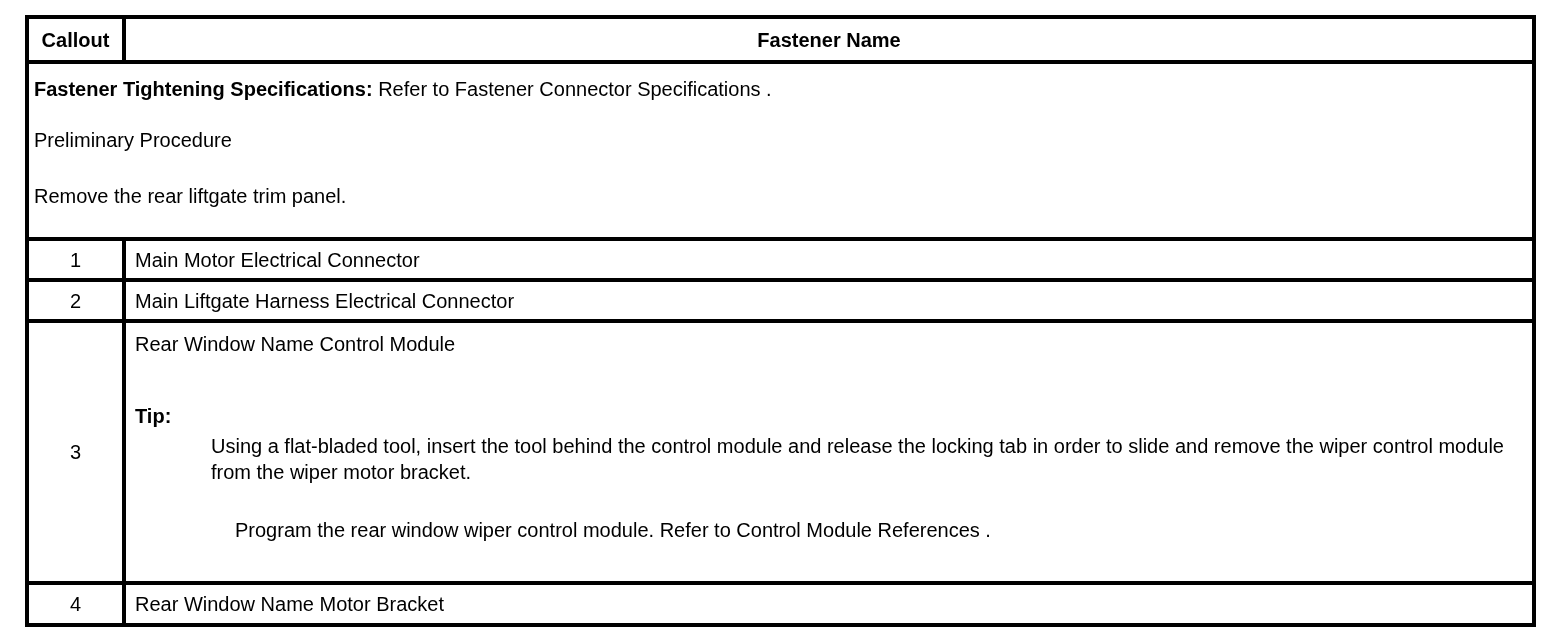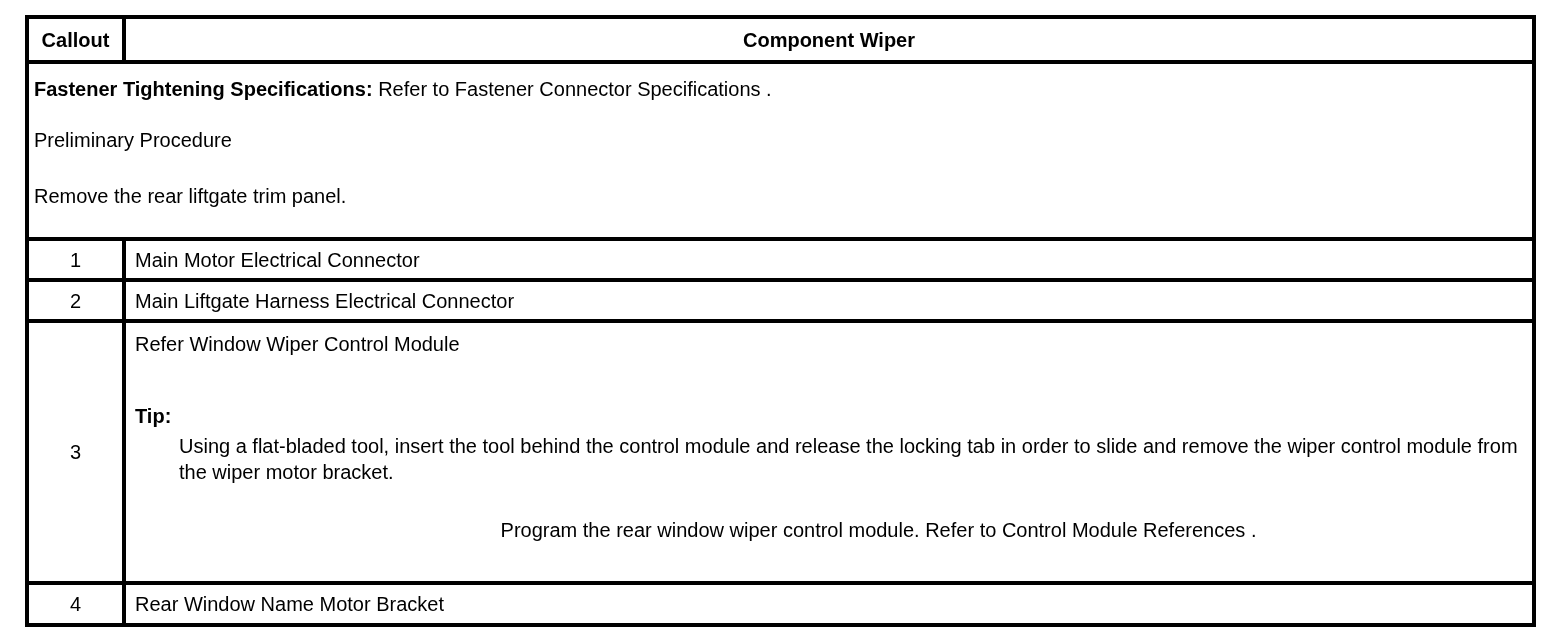--- a/index.html
+++ b/index.html
@@ -74,38 +74,38 @@
   tr.tall-row td.num {
     text-align: center;
     vertical-align: middle;
   }
   tr.tall-row td.name {
     vertical-align: top;
     padding: 8px 10px 8px 9px;
   }
   tr.tall-row p { margin: 0; }
   tr.tall-row p.tip-label { margin-top: 46px; font-weight: bold; }
-  tr.tall-row p.tip-item-first { margin-top: 4px; margin-left: 44px; }
-  tr.tall-row p.tip-item-second { margin-top: 32px; margin-left: 100px; text-align: center; }
+  tr.tall-row p.tip-item-first { margin-top: 4px; margin-left: 76px; }
+  tr.tall-row p.tip-item-second { margin-top: 32px; margin-left: 100px; }
   tr.last-row { height: 42px; }
 </style>
 </head>
 <body>
 
 <div class="page">
   <table class="spec-table">
     <colgroup>
       <col class="col-callout">
       <col>
     </colgroup>
 
     <tbody>
         <tr class="header-row">
       <th>Callout</th>
-      <th>Component Wiper</th>
+      <th>Fastener Name</th>
     </tr>
 
     <tr class="note-row">
       <td colspan="2">
         <p><span class="bold-lead">Fastener Tightening Specifications:</span><span> Refer to Fastener Connector Specifications .</span></p>
         <p class="preliminary">Preliminary Procedure</p>
         <p class="remove">Remove the rear liftgate trim panel.</p>
       </td>
     </tr>
 
@@ -115,21 +115,21 @@
     </tr>
 
     <tr class="simple-row">
       <td class="num">2</td>
       <td class="name">Main Liftgate Harness Electrical Connector</td>
     </tr>
 
     <tr class="tall-row">
       <td class="num">3</td>
       <td class="name">
-        <p>Refer Window Wiper Control Module</p>
+        <p>Rear Window Name Control Module</p>
         <p class="tip-label">Tip:</p>
         <p class="tip-item-first">Using a flat-bladed tool, insert the tool behind the control module and release the locking tab in order to slide and remove the wiper control module from the wiper motor bracket.</p>
         <p class="tip-item-second">Program the rear window wiper control module. Refer to Control Module References .</p>
       </td>
     </tr>
 
     <tr class="simple-row last-row">
       <td class="num">4</td>
       <td class="name">Rear Window Name Motor Bracket</td>
     </tr>

